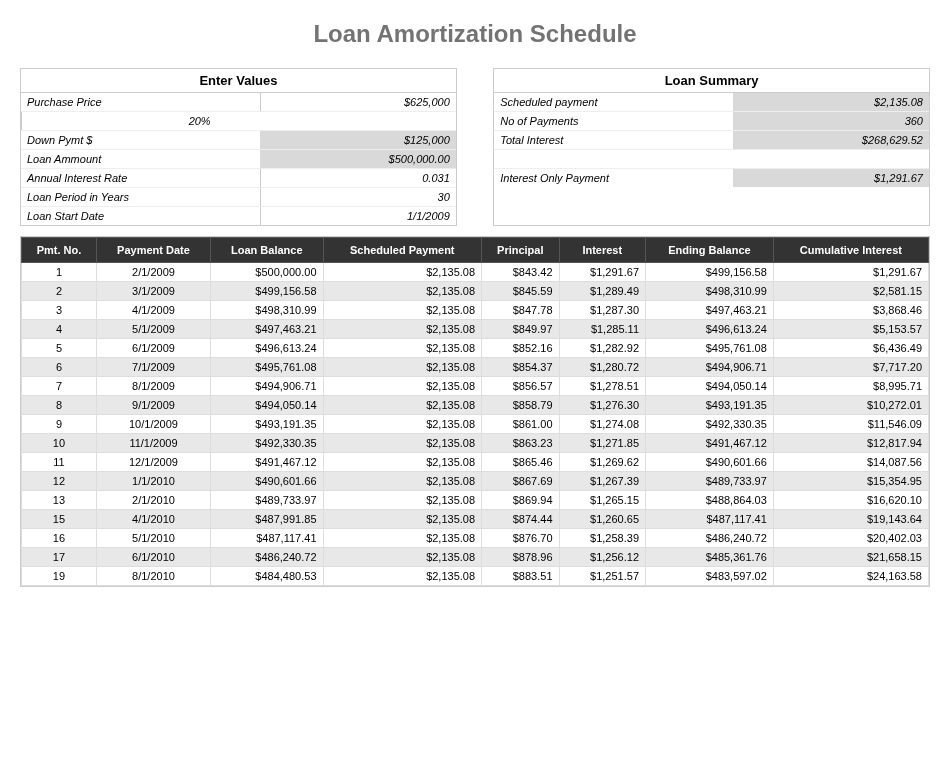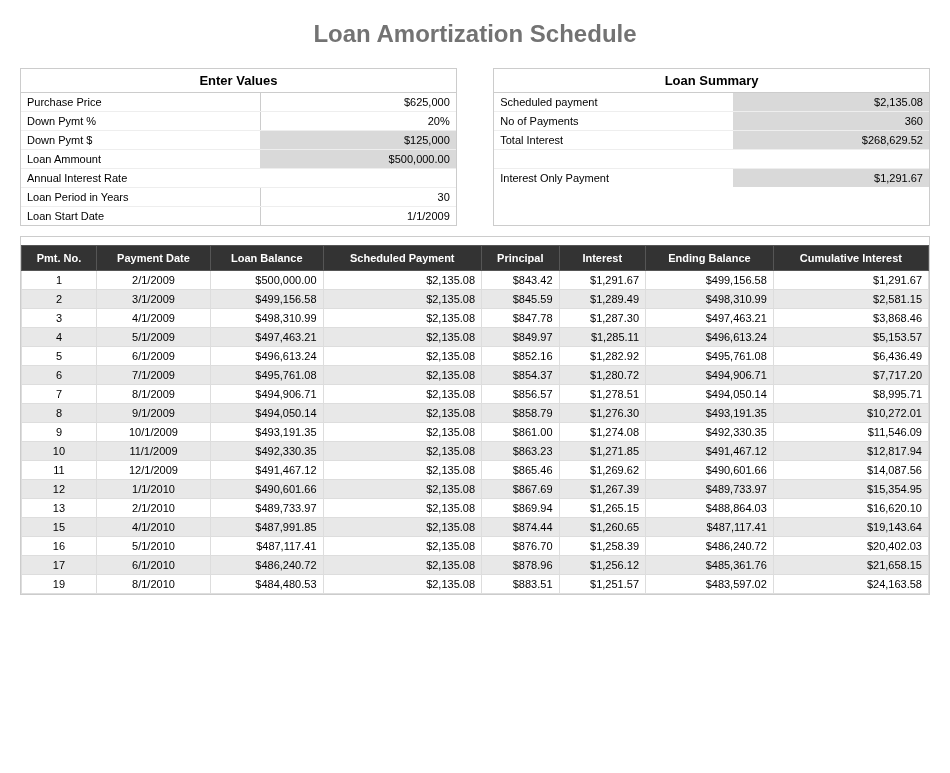--- a/index.html
+++ b/index.html
@@ -32,20 +32,21 @@
       text-align: center;
       font-weight: bold;
       font-size: 13px;
       padding: 4px;
       border-bottom: 1px solid #ccc;
     }
     .form-row {
       display: flex;
       align-items: flex-start;
       border-bottom: 1px solid #eee;
+      font-style: italic;
     }
     .form-row:last-child { border-bottom: none; }
     .form-label {
       width: 55%;
       padding: 3px 6px;
       font-size: 11px;
     }
     .form-value {
       width: 45%;
       padding: 3px 6px;
@@ -64,21 +65,20 @@
 
     
     .table-wrapper {
       margin-top: 8px;
       border: 1px solid #ccc;
     }
     table {
       width: 100%;
       border-collapse: collapse;
       font-size: 11px;
-      margin-top: 8px;
     }
     thead tr {
       background: #333;
       color: #fff;
     }
     thead th {
       padding: 6px 4px;
       text-align: center;
       border: 1px solid #555;
       font-size: 11px;
@@ -107,33 +107,33 @@
 
 <div class="top-section">
 
   <div class="enter-values">
     <div class="section-header">Enter Values</div>
     <div class="form-row">
       <div class="form-label">Purchase Price</div>
       <div class="form-value input-style">$625,000</div>
     </div>
     <div class="form-row">
-      <div class="form-label">Down Pymt %</div>
       <div class="form-value input-style">20%</div>
     </div>
     <div class="form-row">
       <div class="form-label">Down Pymt $</div>
       <div class="form-value highlight">$125,000</div>
     </div>
     <div class="form-row">
       <div class="form-label">Loan Ammount</div>
       <div class="form-value highlight">$500,000.00</div>
     </div>
     <div class="form-row">
       <div class="form-label">Annual Interest Rate</div>
+      <div class="form-value input-style">0.031</div>
     </div>
     <div class="form-row">
       <div class="form-label">Loan Period in Years</div>
       <div class="form-value input-style">30</div>
     </div>
     <div class="form-row">
       <div class="form-label">Loan Start Date</div>
       <div class="form-value input-style">1/1/2009</div>
     </div>
   </div>

